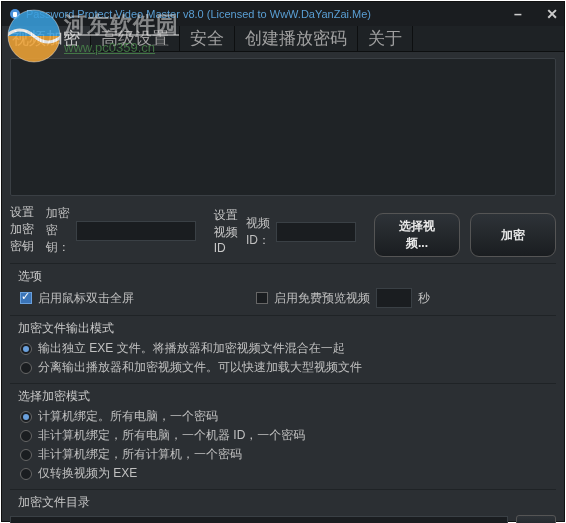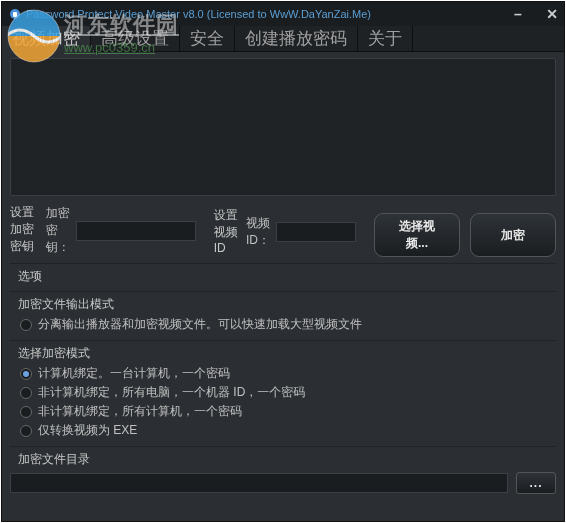--- a/index.html
+++ b/index.html
@@ -93,35 +93,48 @@
       </div>
       <div class="button-bar">
         <button class="btn big">选择视频...</button>
         <button class="btn big">加密</button>
       </div>
     </div>
 
     <hr class="sep first-sep">
 
     <div class="group-title">选项</div>
+    <div class="option-row inline2">
+      <input type="checkbox" class="cb" checked="" style="">
+      <span>启用鼠标双击全屏</span>
+      <span style="width:110px"></span>
+      <input type="checkbox" class="cb" style="">
+      <span>启用免费预览视频</span>
+      <input class="text-input small" value="" style="">
+      <span>秒</span>
+    </div>
 
     <hr class="sep">
 
     <div class="group-title">加密文件输出模式</div>
+    <div class="option-row">
+      <input type="radio" name="outmode" class="rb" checked="" style="">
+      <span>输出独立 EXE 文件。将播放器和加密视频文件混合在一起</span>
+    </div>
     <div class="option-row">
       <input type="radio" name="outmode" class="rb" style="">
       <span>分离输出播放器和加密视频文件。可以快速加载大型视频文件</span>
     </div>
 
     <hr class="sep">
 
     <div class="group-title">选择加密模式</div>
     <div class="option-row">
       <input type="radio" name="encmode" class="rb" checked="" style="">
-      <span>计算机绑定。一台计算机，一个密码</span>
+      <span>计算机绑定。所有电脑，一个密码</span>
     </div>
     <div class="option-row">
       <input type="radio" name="encmode" class="rb" style="">
       <span>非计算机绑定，所有电脑，一个机器 ID，一个密码</span>
     </div>
     <div class="option-row">
       <input type="radio" name="encmode" class="rb" style="">
       <span>非计算机绑定，所有计算机，一个密码</span>
     </div>
     <div class="option-row">

